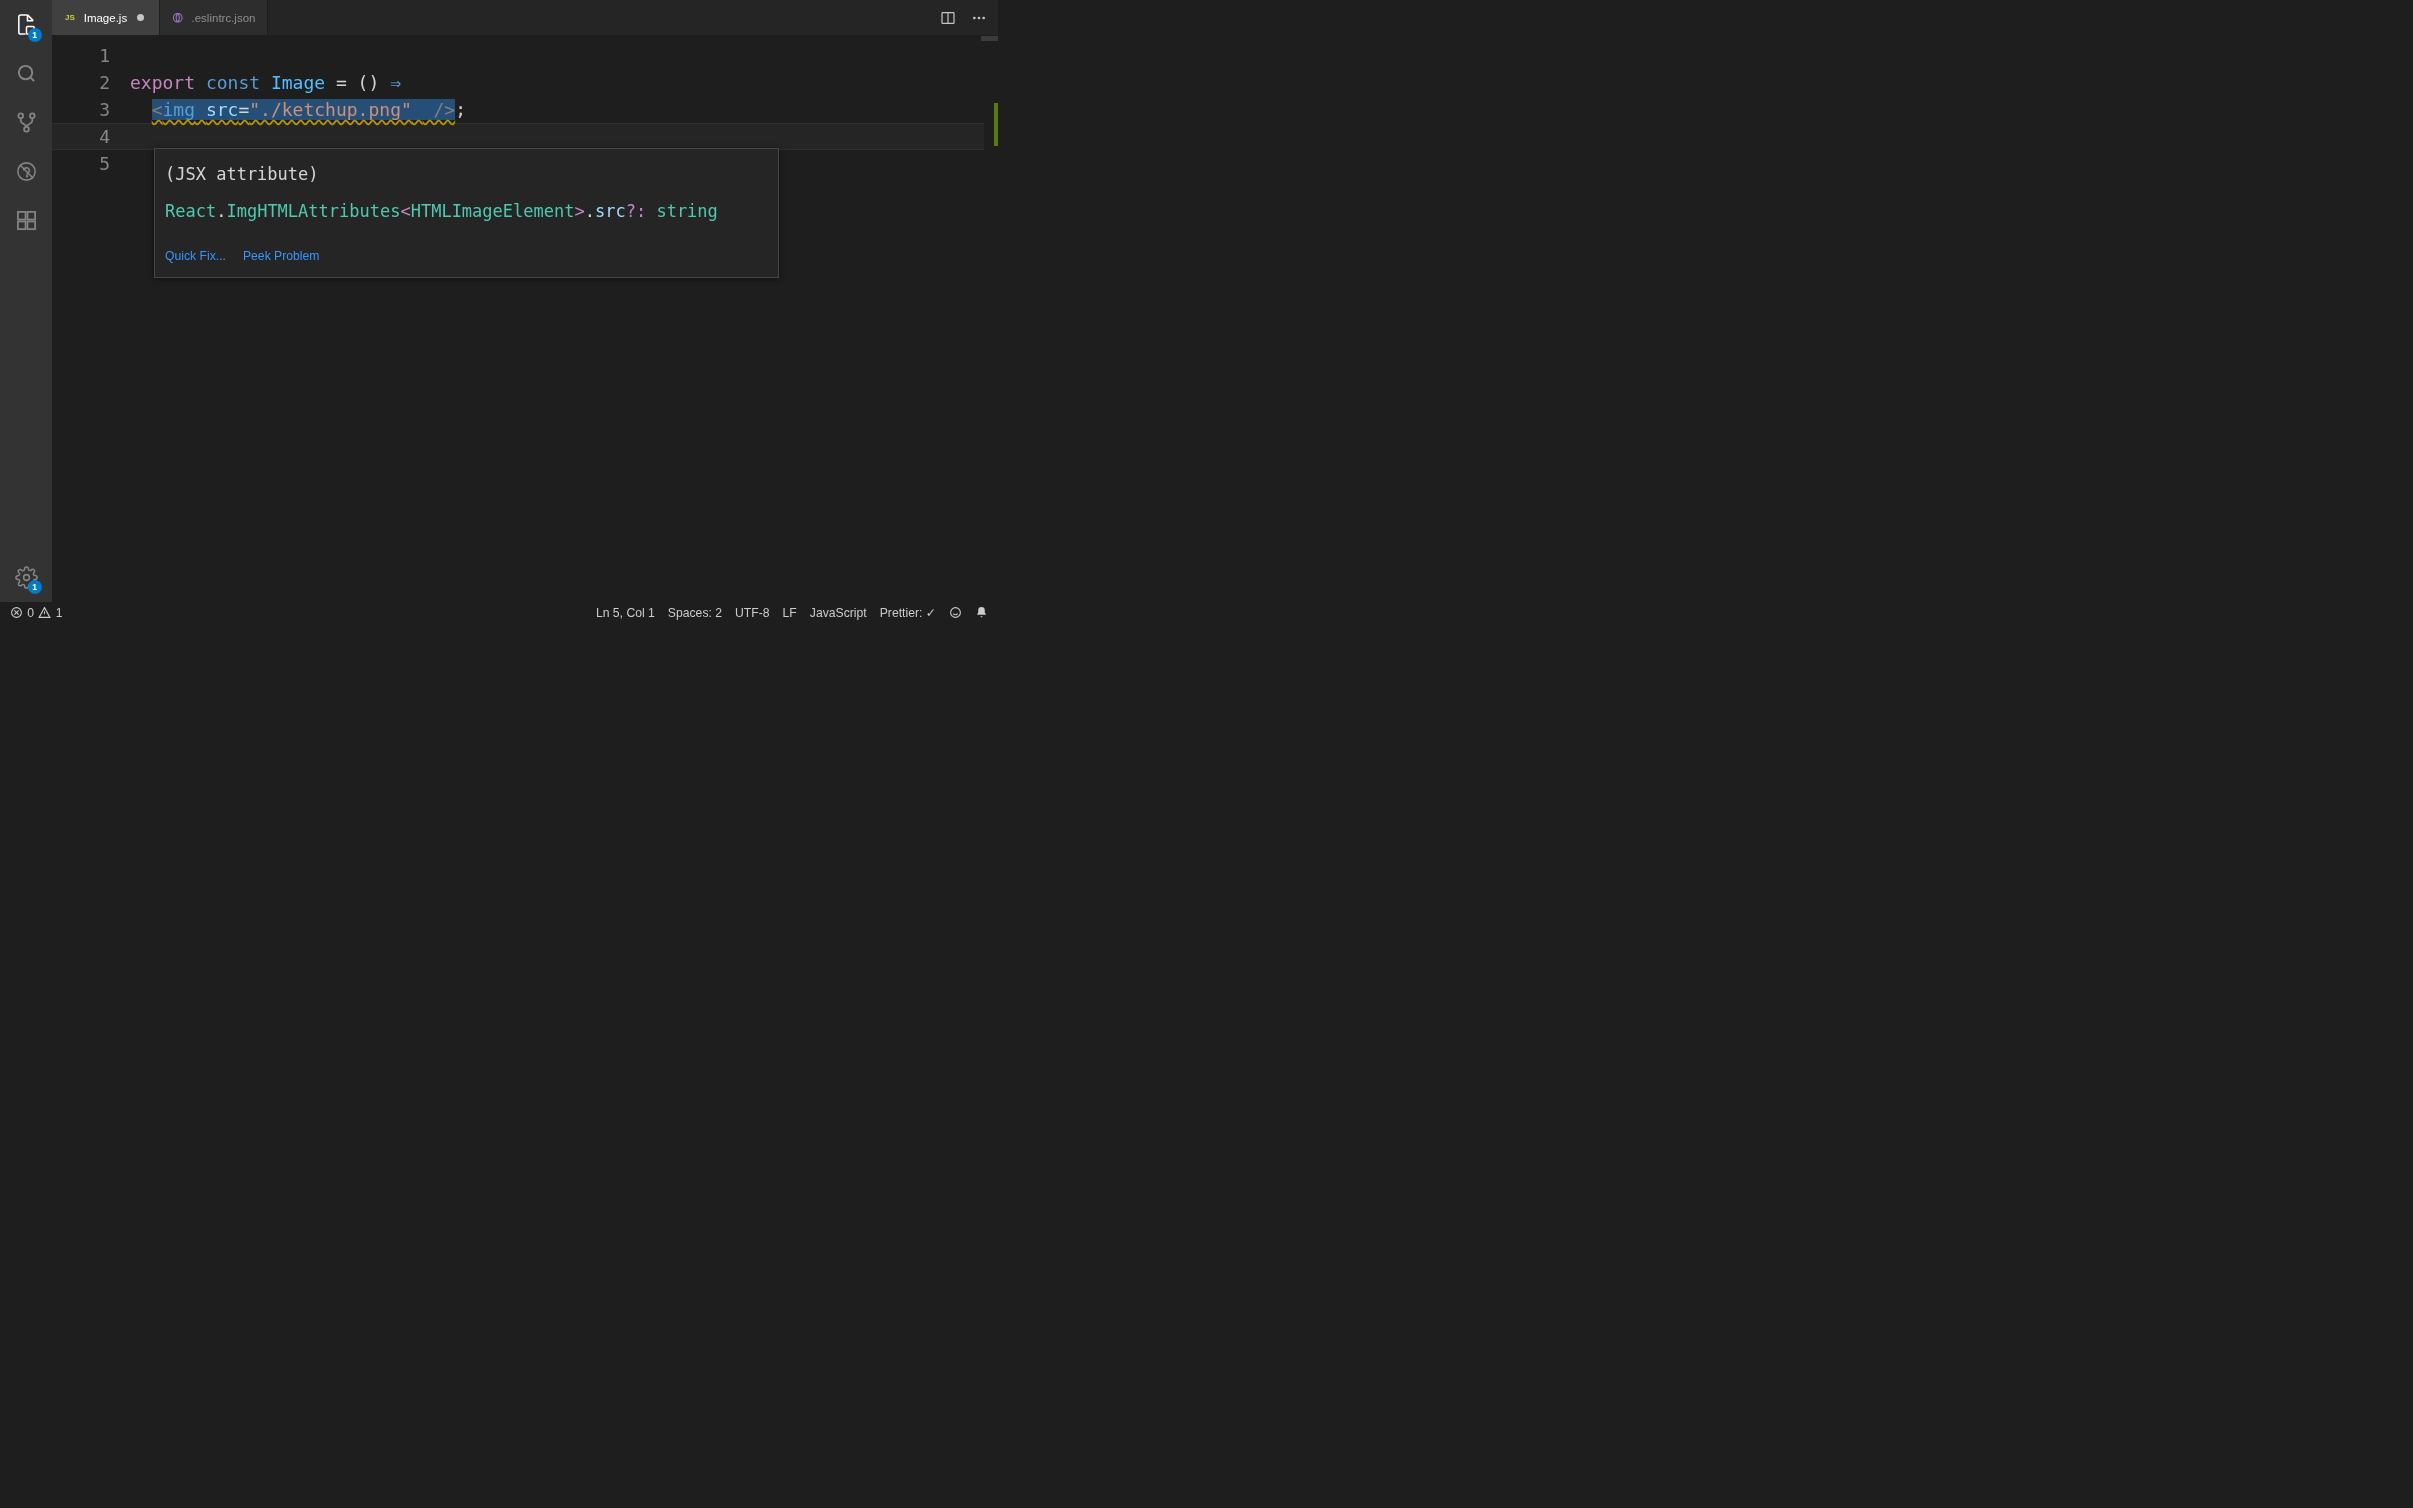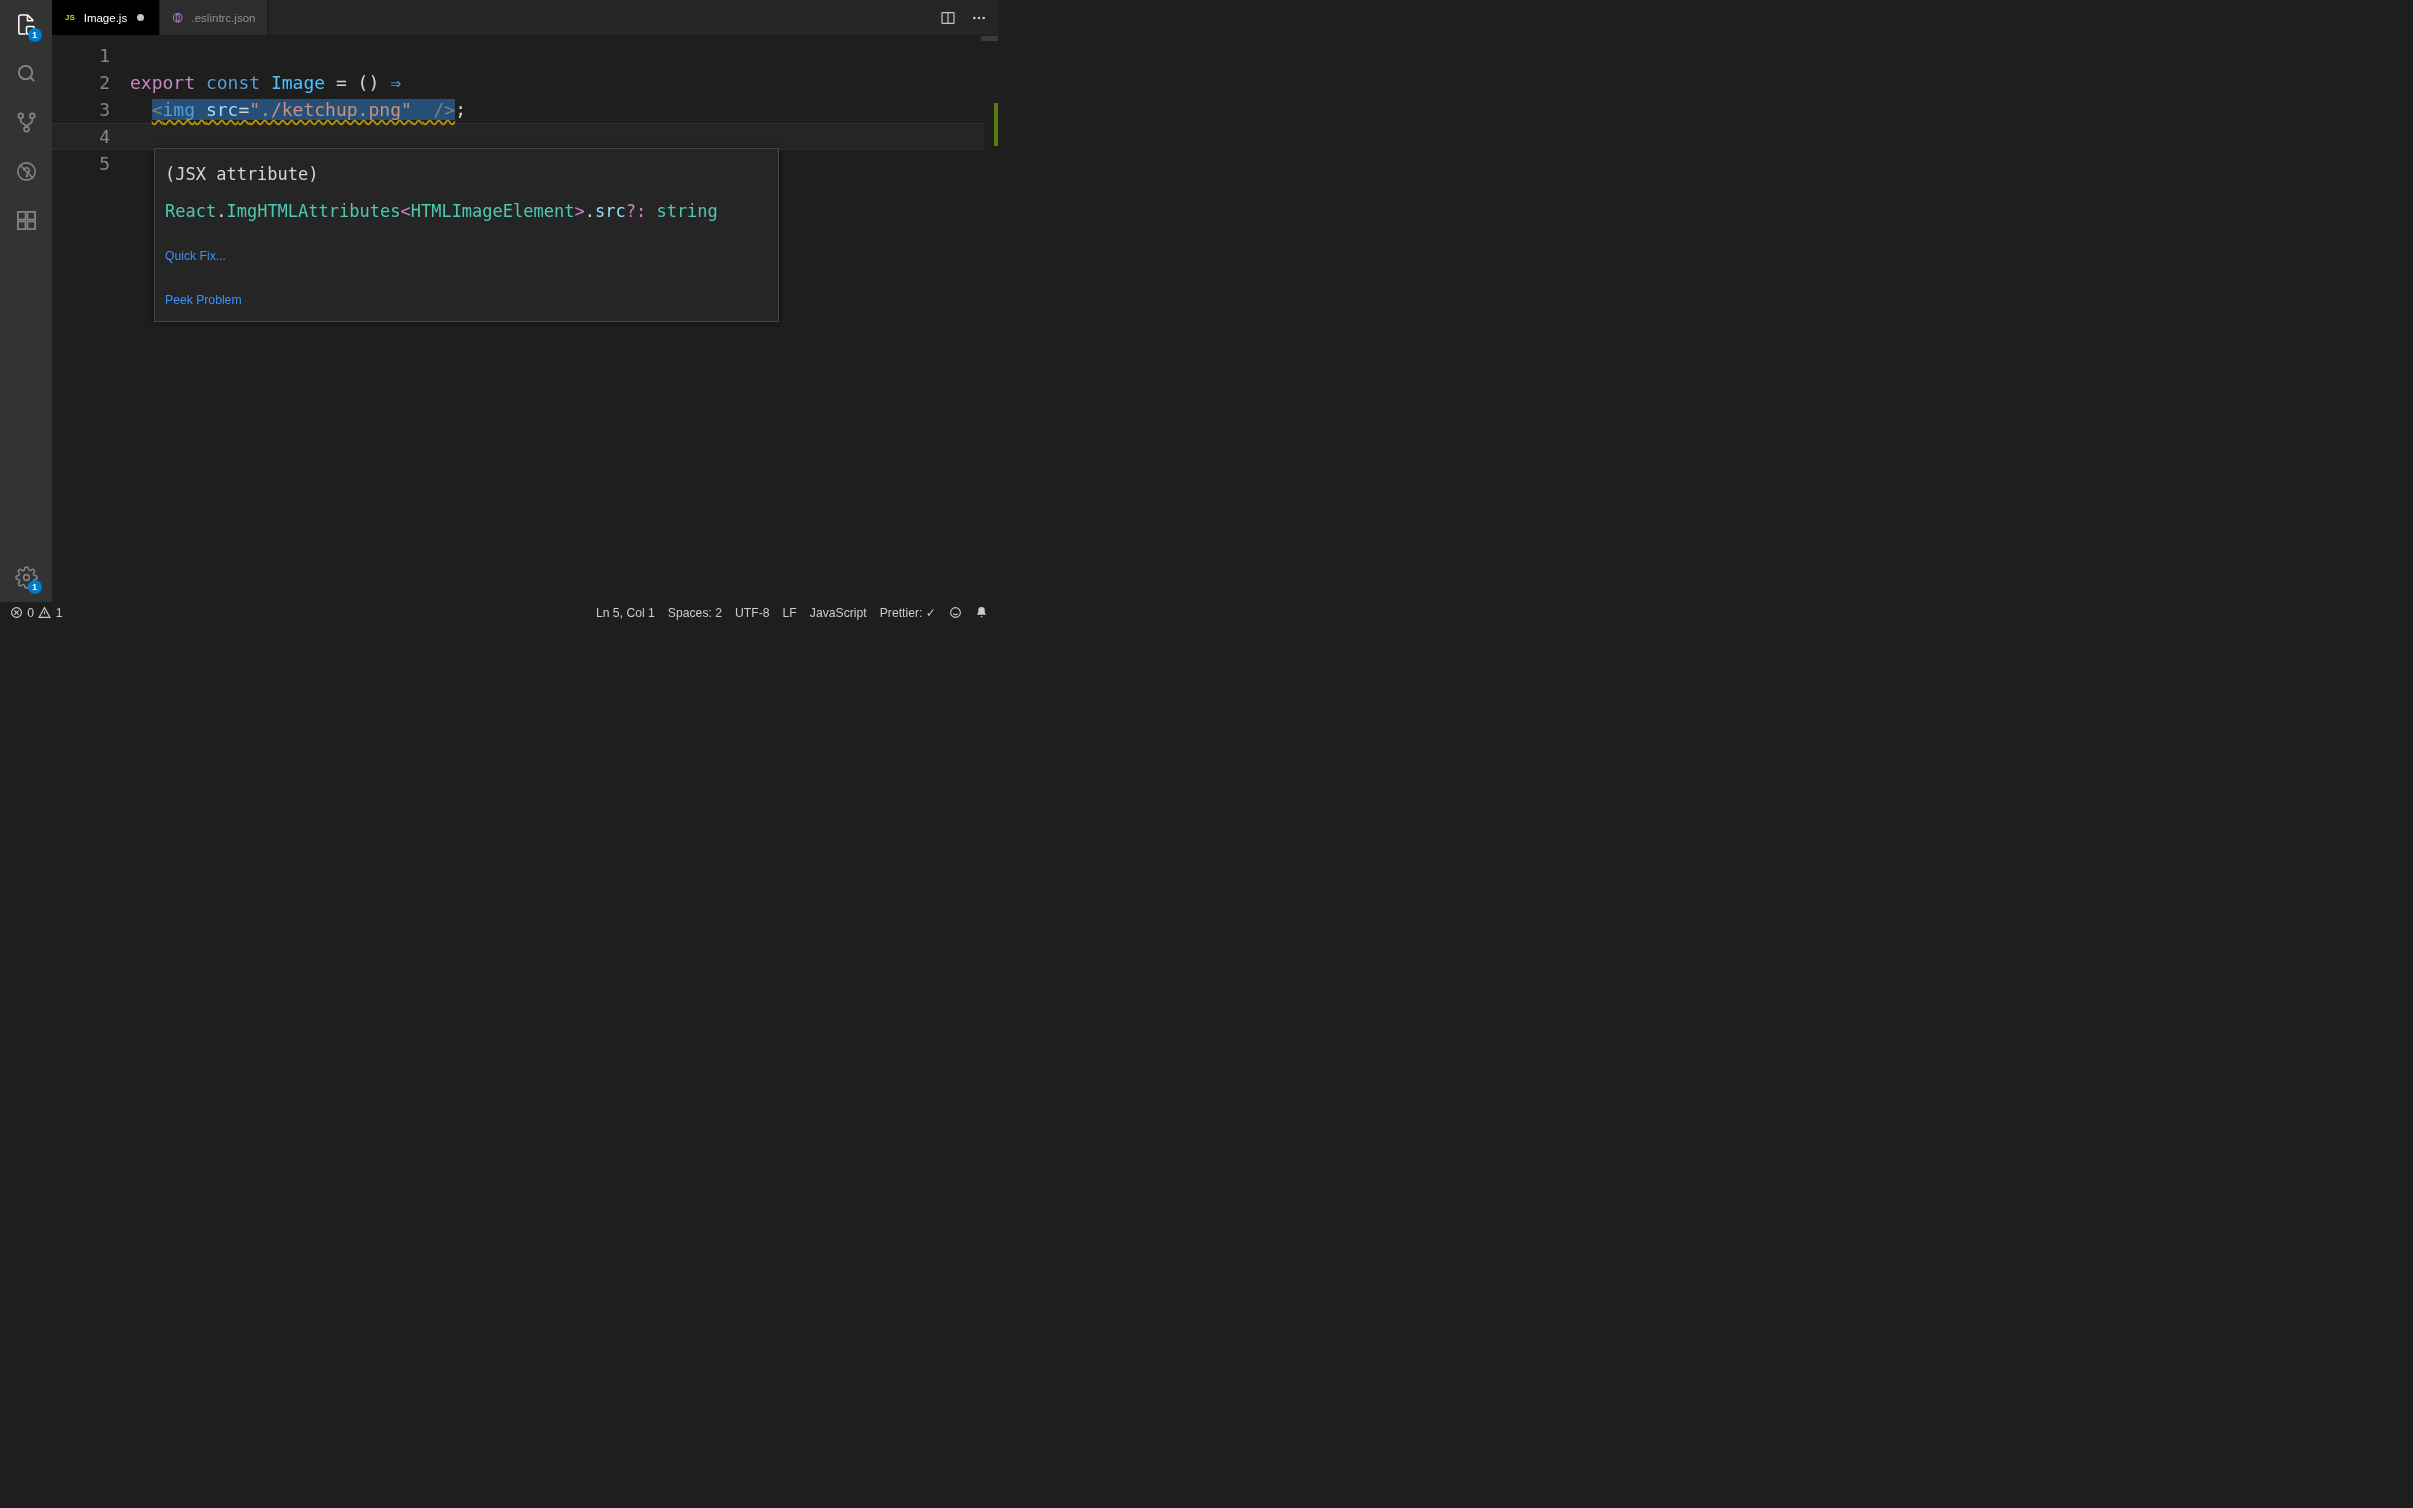--- a/index.html
+++ b/index.html
@@ -57,21 +57,21 @@
     padding: 0 11.5px;
     gap: 7.2px;
     font-family: -apple-system, sans-serif;
     font-size: 11.5px;
     color: #8e8e8e;
     background: #2d2d2d;
     border-right: 0.7px solid #1e1e1e;
     cursor: pointer;
   }
   .tab.active {
-    background: #000000;
+    background: #404040;
     color: #ffffff;
   }
   .tab-icon { width: 13px; height: 13px; display: flex; align-items: center; justify-content: center; }
   .tab-icon.js { color: #cbcb41; font-size: 8px; font-weight: bold; font-family: sans-serif; }
   .tab-icon.json svg { width: 11.5px; height: 11.5px; }
   .tab-close, .tab-dirty {
     width: 13px; height: 13px; display: flex; align-items: center; justify-content: center;
     color: #c5c5c5;
   }
   .tab-dirty .dot { width: 7.2px; height: 7.2px; border-radius: 50%; background: #c5c5c5; }
@@ -144,21 +144,20 @@
   .hover-opt { color: #c586c0; }
   .hover-dot { color: #d4d4d4; }
   .hover-lintmsg { color: #d4d4d4; }
   .hover-lintrule { color: #808080; }
   .hover-actions {
     padding: 5.7px 10px 7.2px;
     display: flex;
     gap: 17px;
     font-family: -apple-system, sans-serif;
     font-size: 12.2px;
-    flex-direction: column;
   }
   .hover-actions a { color: #3794ff; cursor: pointer; }
 
   .minimap {
     position: absolute;
     top: 1.4px; right: 0;
     width: 17px;
     height: 4.3px;
     background: #3b3b3b;
   }

